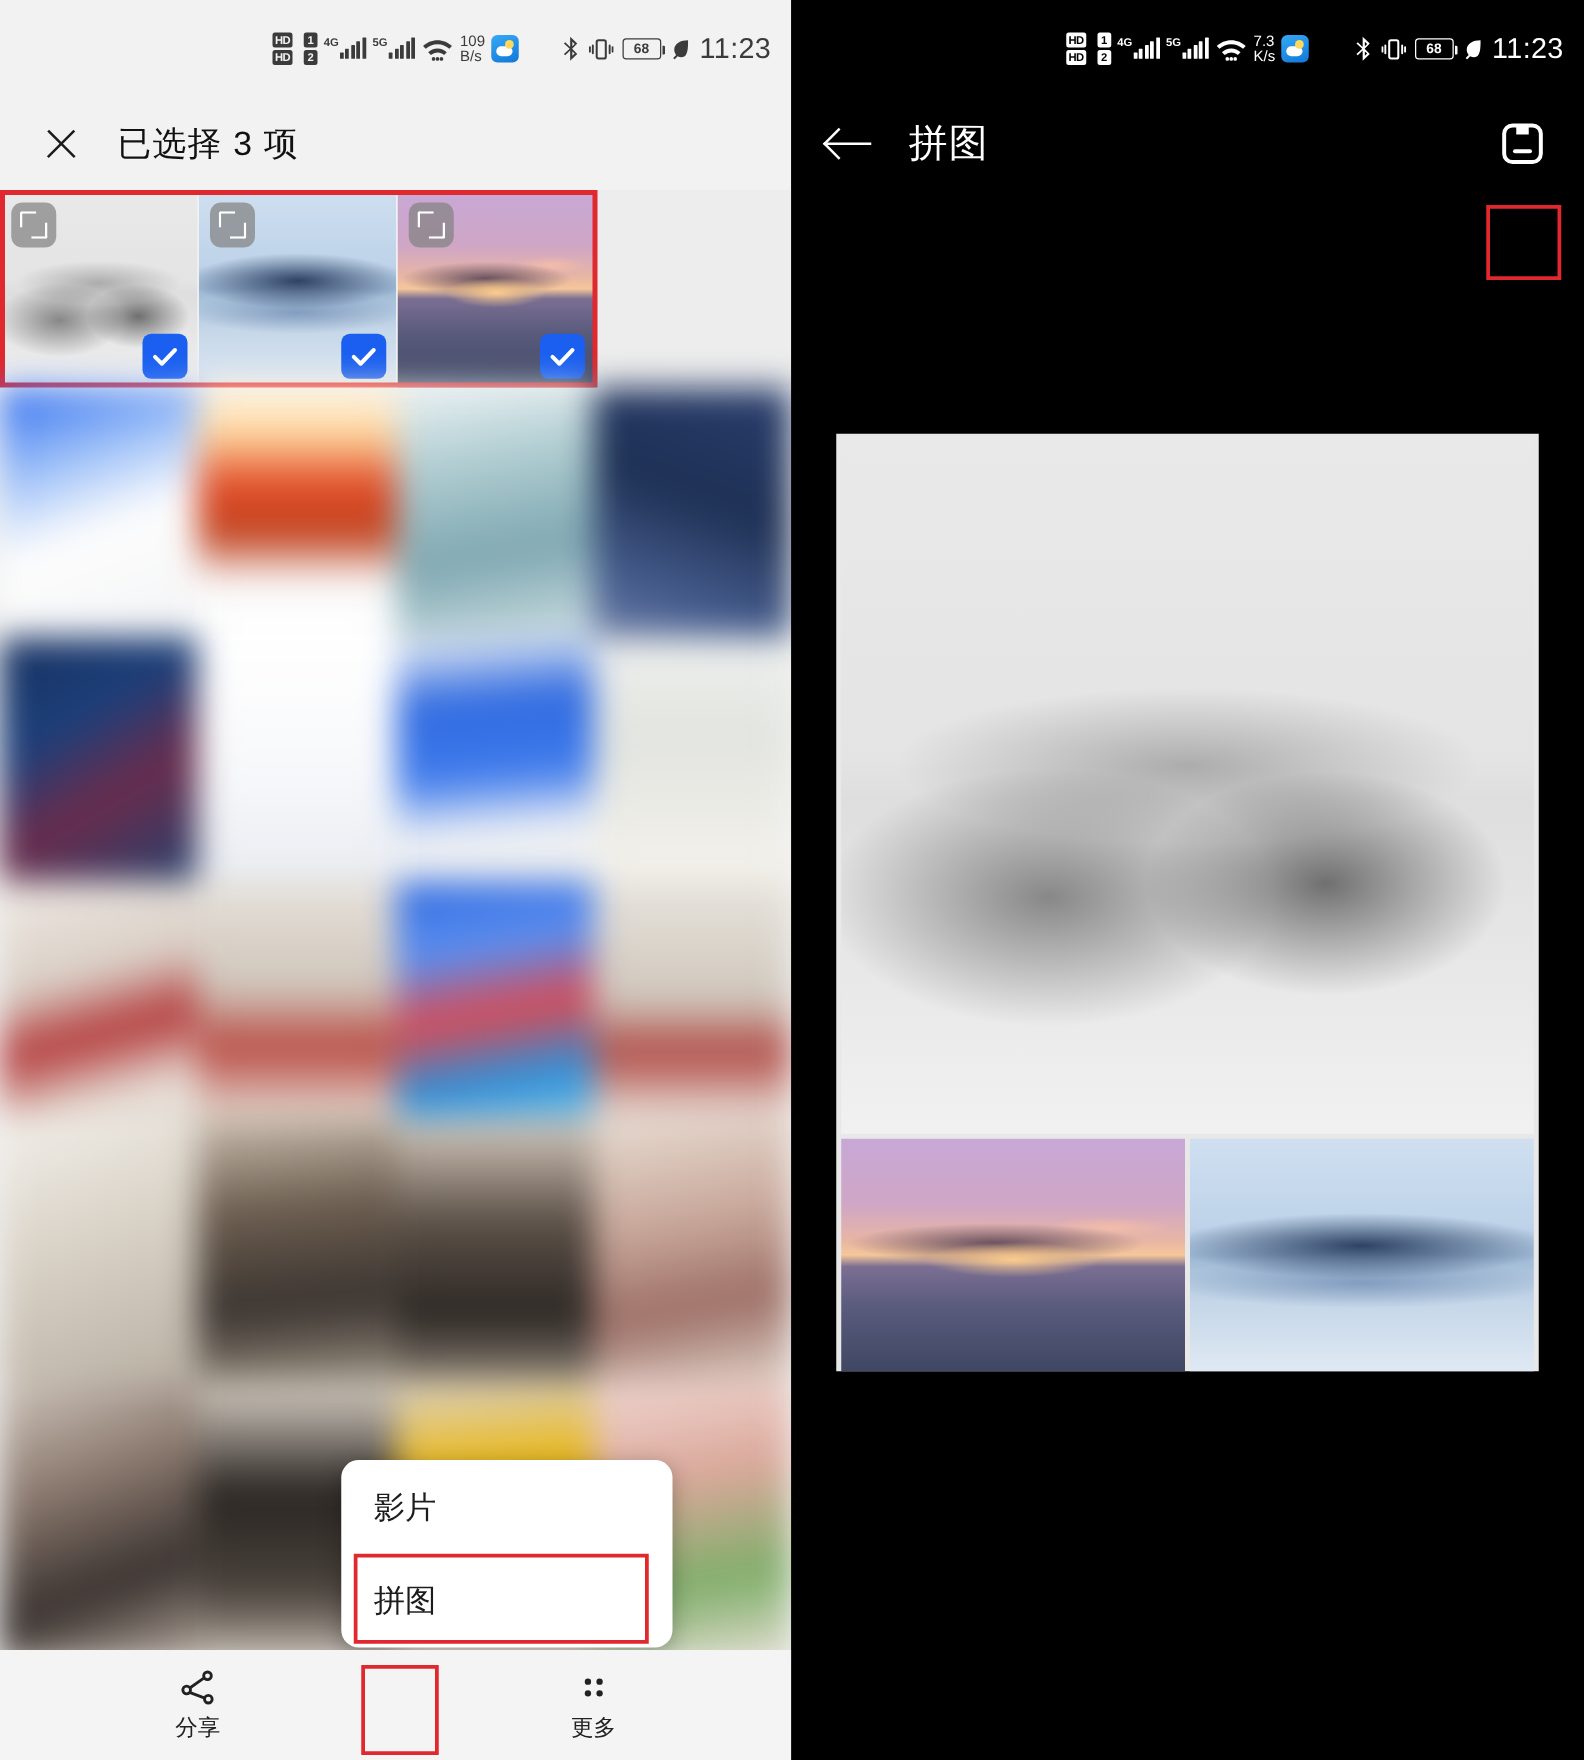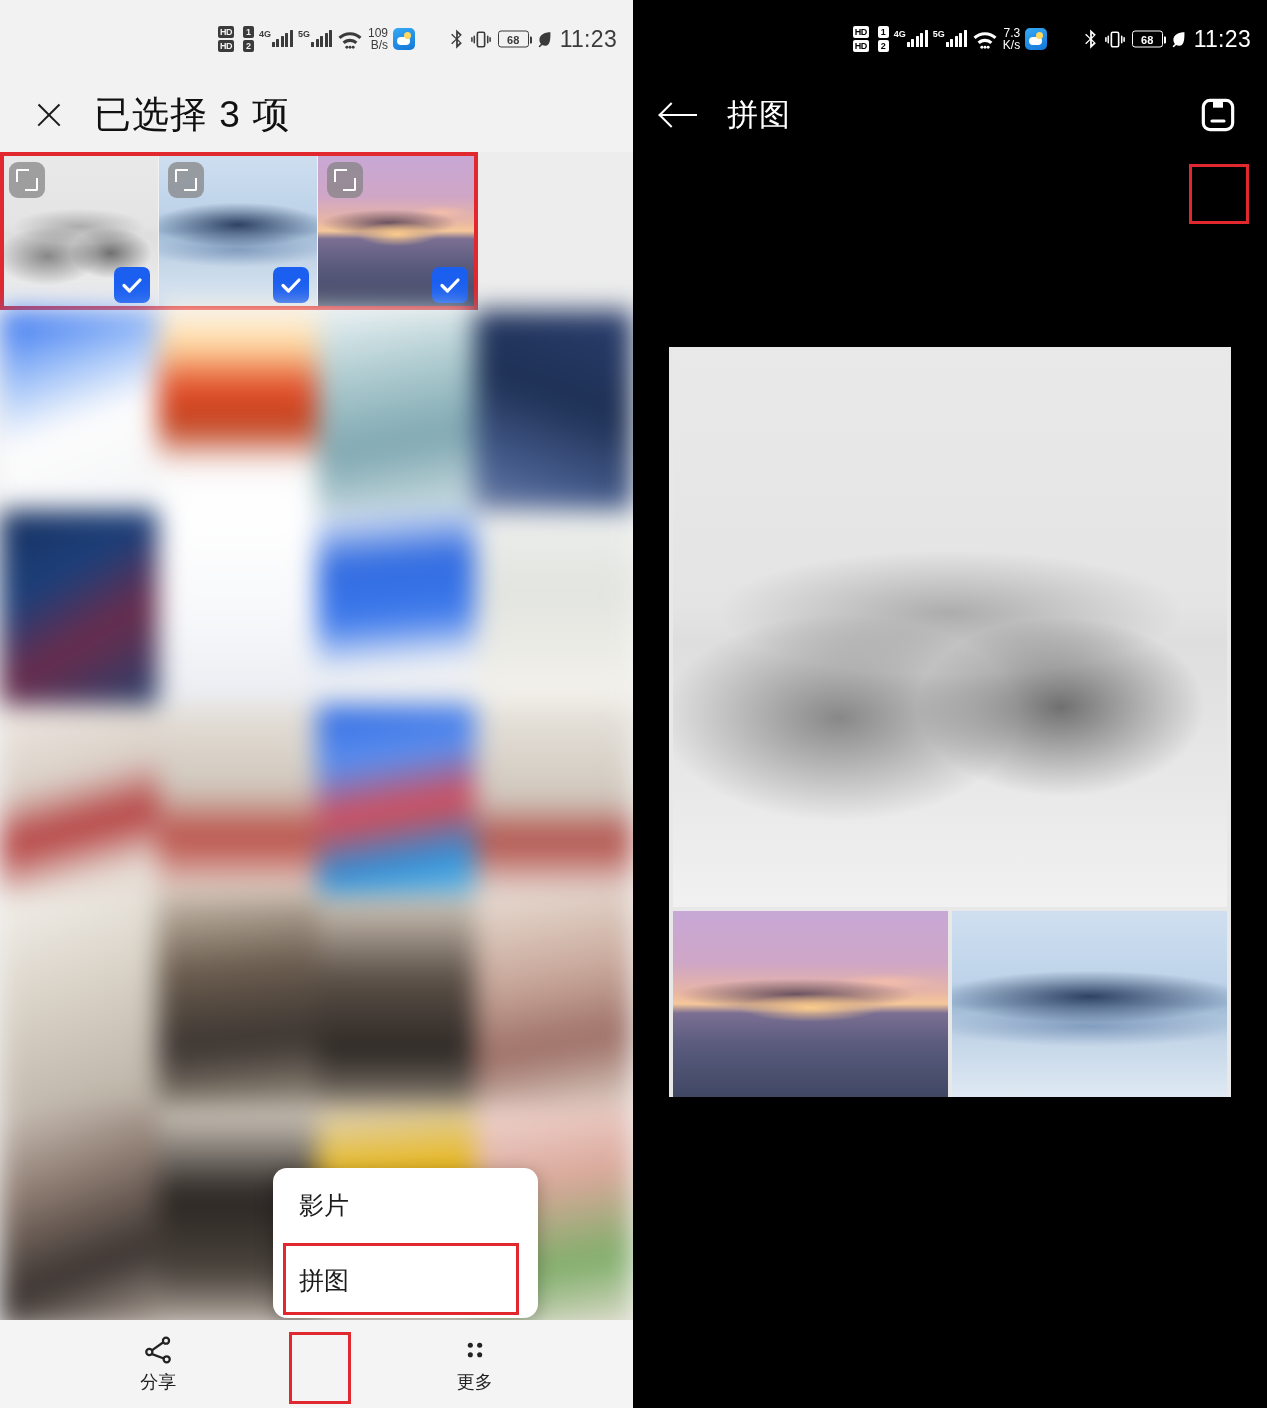--- a/index.html
+++ b/index.html
@@ -23,21 +23,21 @@
     border-radius:2px; padding:2px 2px 1px 2px; letter-spacing:-.5px; }
   .hd-num { font-size:9px; font-weight:bold; line-height:1; border-radius:2px;
     padding:2px 3px 1px 3px; }
   .sig-wrap { display:flex; align-items:flex-start; gap:1px; }
   .sig-lbl { font-size:9px; line-height:1; margin-bottom:10px; font-weight:600; }
   .bars { display:flex; align-items:flex-end; gap:1.5px; height:17px; }
   .bars i { width:3px; display:block; border-radius:.5px; }
   .bars i:nth-child(1){height:5px;} .bars i:nth-child(2){height:8px;}
   .bars i:nth-child(3){height:11px;} .bars i:nth-child(4){height:14px;}
   .bars i:nth-child(5){height:17px;}
-  .speed { display:flex; flex-direction:column; align-items:flex-end; font-size:12px;
+  .speed { display:flex; flex-direction:column; align-items:flex-start; font-size:12px;
     line-height:12px; font-weight:500; }
   .wx-icon { width:22px; height:22px; border-radius:5px;
     background:linear-gradient(160deg,#35a9f5,#1277d8); position:relative; }
   .wx-icon::before { content:""; position:absolute; left:4px; top:9px; width:13px; height:8px;
     background:#fff; border-radius:5px; }
   .wx-icon::after { content:""; position:absolute; right:4px; top:4px; width:7px; height:7px;
     background:#ffd95e; border-radius:50%; }
   .battery { width:31px; height:17px; border-radius:3px; position:relative;
     display:flex; align-items:center; justify-content:center; font-size:11px; font-weight:bold; }
   .battery::after { content:""; position:absolute; right:-4px; top:5px; width:2px; height:7px;
@@ -56,21 +56,21 @@
   .dark-ico .battery { border:1.6px solid #fff; color:#fff; }
   .dark-ico .battery::after { background:#fff; }
 
   
   #left-header { height:74px; display:flex; align-items:center; padding-left:34px; gap:30px; }
   #close-x { width:30px; height:30px; position:relative; flex:none; }
   #close-x::before,#close-x::after { content:""; position:absolute; left:0; top:14px;
     width:30px; height:2.4px; background:#1b1b1b; }
   #close-x::before { transform:rotate(45deg); }
   #close-x::after { transform:rotate(-45deg); }
-  #sel-title { font-size:37px; color:#111; letter-spacing:1px; }
+  #sel-title { font-size:27px; color:#111; letter-spacing:1px; }
 
   
   #thumb-strip { position:relative; height:158px; display:flex; }
   .thumb { position:relative; width:158px; height:158px; overflow:hidden; flex:none; }
   .thumb + .thumb { margin-left:1px; }
   .t-img { position:absolute; inset:0; }
   .corner-badge { position:absolute; left:9px; top:10px; width:36px; height:36px;
     border-radius:9px; background:rgba(130,130,130,.72); }
   .corner-badge::before,.corner-badge::after { content:""; position:absolute; width:11px;
     height:11px; border:2.6px solid #fff; }

